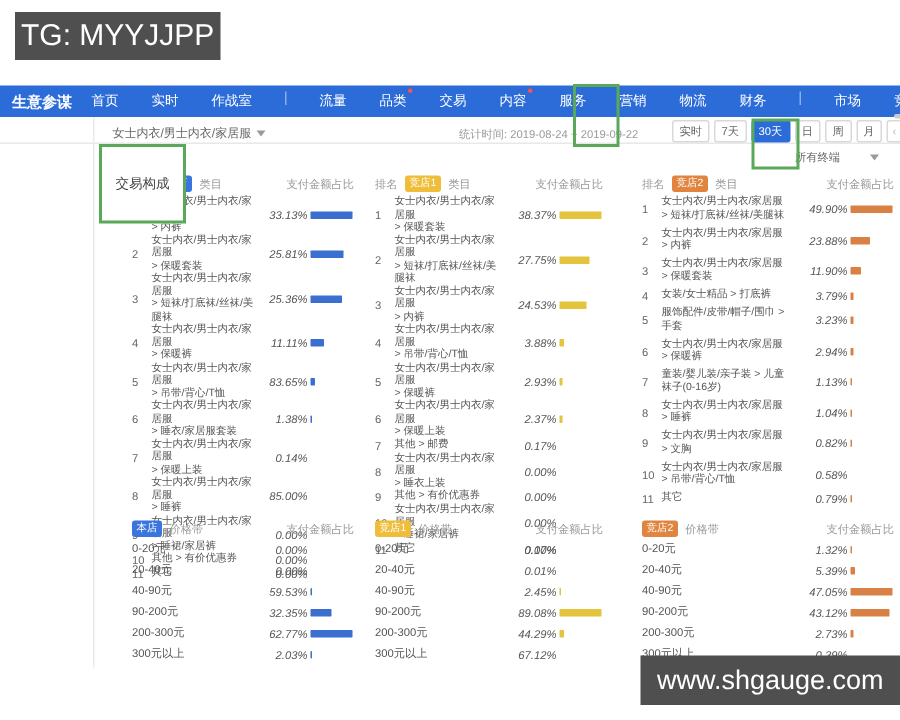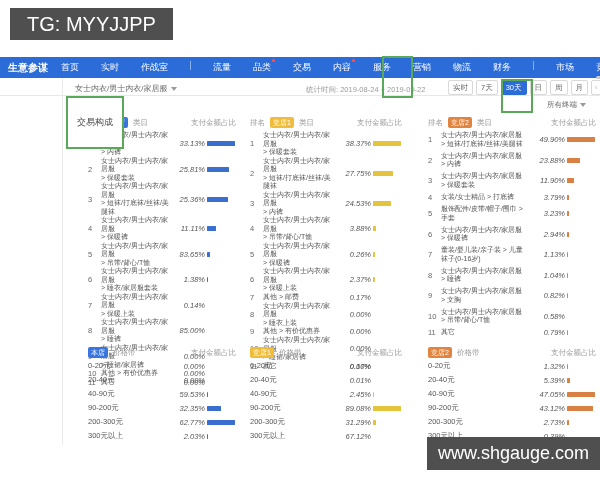--- a/index.html
+++ b/index.html
@@ -1,21 +1,21 @@
 <!DOCTYPE html>
 <html><head>
 <meta charset="utf-8">
 <style>
   html,body{margin:0;padding:0;background:#fff;}
   .screen{position:relative;width:600px;height:480px;background:#fff;overflow:hidden;
           font-family:"Liberation Sans","DejaVu Sans",sans-serif;}
 
   
   .tg-box{position:absolute;left:10px;top:8px;background:var(--dark,#4f4f4f);color:#fff;
-          font-size:20px;padding:5px 17px;line-height:1.1;}
+          font-size:20px;padding:5px 4px;line-height:1.1;}
 
   
   .navbar{position:absolute;top:57px;left:0;width:600px;height:21px;background:var(--accent,#2b6cd9);
           display:flex;align-items:center;color:#fff;overflow:visible;z-index:3;}
   .brand{font-size:10px;font-weight:bold;margin:0 13px 0 8px;white-space:nowrap;cursor:pointer;}
   .nav-items{display:flex;align-items:flex-start;gap:22px;flex:1;}
   .nav-item{font-size:9px;position:relative;white-space:nowrap;cursor:pointer;}
   .nav-item.has-dot::after{content:"";position:absolute;top:-2px;right:-4px;width:3px;height:3px;
           border-radius:50%;background:#ff5050;}
   .nav-item.active::before{content:"";position:absolute;left:0;right:0;bottom:-5px;height:3px;
@@ -28,21 +28,21 @@
   .breadcrumb{position:absolute;left:75px;top:83px;font-size:8px;color:#666;display:flex;align-items:center;gap:4px;cursor:pointer;}
   .caret{width:0;height:0;border-left:3px solid transparent;border-right:3px solid transparent;border-top:4px solid #9a9a9a;}
   .stat-time{position:absolute;left:306px;top:85px;font-size:7.5px;color:#9a9a9a;white-space:nowrap;}
   .range-group{position:absolute;left:448px;top:80px;display:flex;gap:3px;align-items:center;}
   .range-btn{font-size:7.5px;color:#666;border:1px solid #d9d9d9;background:#fff;padding:2.5px 4px;
           border-radius:2px;line-height:1;white-space:nowrap;cursor:pointer;}
   .range-btn.selected{background:var(--accent,#2b6cd9);color:#fff;border-color:var(--accent,#2b6cd9);}
   .range-btn.arrow{padding:2.5px 3px;color:#bbb;}
   .hline{position:absolute;top:95px;left:0;width:600px;height:1px;background:#e8e8e8;}
   .vline{position:absolute;top:78px;left:62px;width:1px;height:367px;background:#ebebeb;}
-  .terminal{position:absolute;right:14px;top:100px;font-size:7.5px;color:#666;display:flex;align-items:center;gap:3px;cursor:pointer;}
+  .terminal{position:absolute;right:14px;top:100px;font-size:7.5px;color:#666;display:flex;align-items:center;gap:20px;cursor:pointer;}
 
   
   .section-label{position:absolute;left:66px;top:96px;border:2px solid var(--ann,#5aa85a);background:#fff;
           font-size:9px;color:#444;padding:18px 9px;z-index:6;}
 
   
   .ann{position:absolute;border:2px solid var(--ann,#5aa85a);z-index:9;pointer-events:none;background:transparent;}
   #ann-nav{left:382px;top:56px;width:27px;height:38px;}
   #ann-30d{left:501px;top:79px;width:28px;height:30px;}
 
@@ -399,21 +399,21 @@
               </span>
             </span>
           </div>
           <div class="trow">
             <span class="rank">5</span>
             <span class="cat">
               <div>女士内衣/男士内衣/家居服</div>
               <div>&gt; 保暖裤</div>
             </span>
             <span class="vb">
-              <span class="val">0.26%</span>
+              <span class="val">2.93%</span>
               <span class="barslot">
                 <span class="bar" style="width: 2.1px; background: rgb(227, 196, 60);"></span>
               </span>
             </span>
           </div>
           <div class="trow">
             <span class="rank">6</span>
             <span class="cat">
               <div>女士内衣/男士内衣/家居服</div>
               <div>&gt; 保暖上装</div>
@@ -512,21 +512,21 @@
             <span class="vb">
               <span class="val">89.08%</span>
               <span class="barslot">
                 <span class="bar" style="width: 28px; background: rgb(227, 196, 60);"></span>
               </span>
             </span>
           </div>
           <div class="prow">
             <span class="plabel">200-300元</span>
             <span class="vb">
-              <span class="val">31.29%</span>
+              <span class="val">44.29%</span>
               <span class="barslot">
                 <span class="bar" style="width: 2.5px; background: rgb(227, 196, 60);"></span>
               </span>
             </span>
           </div>
           <div class="prow">
             <span class="plabel">300元以上</span>
             <span class="vb">
               <span class="val">67.12%</span>
               <span class="barslot"></span>

